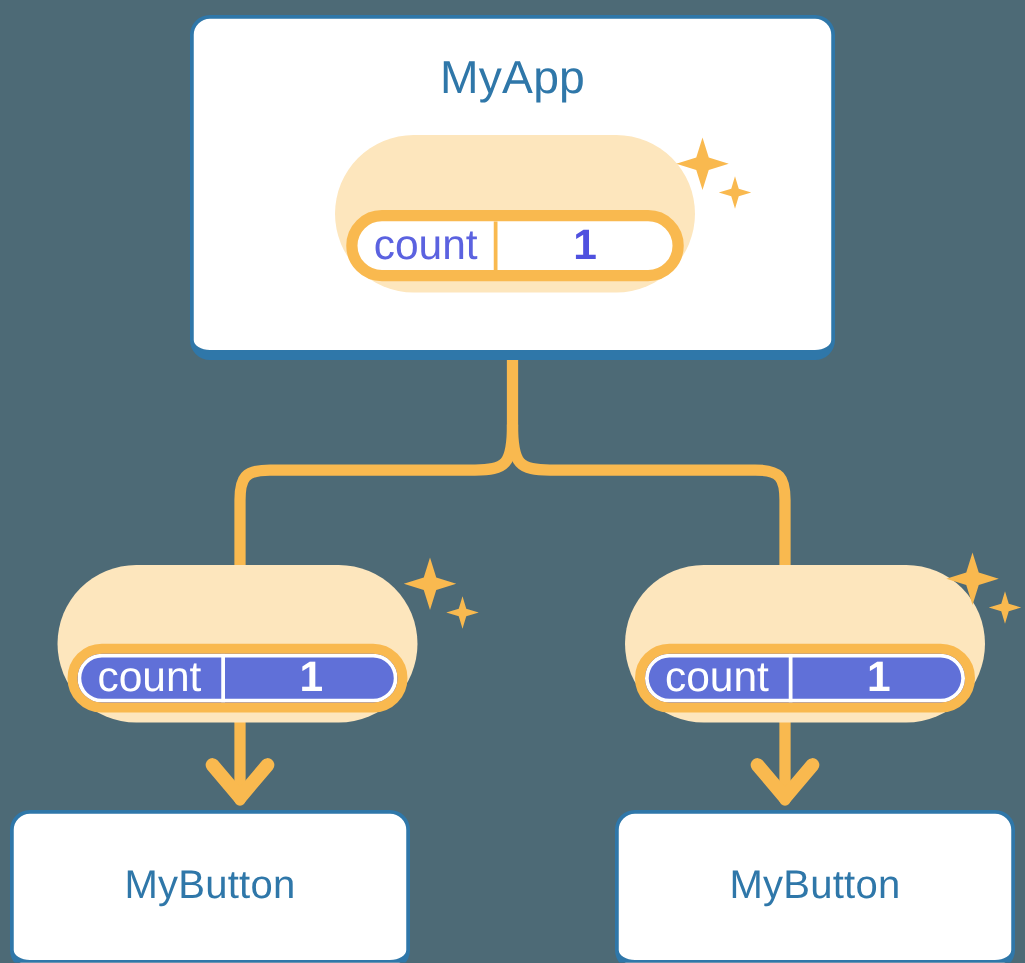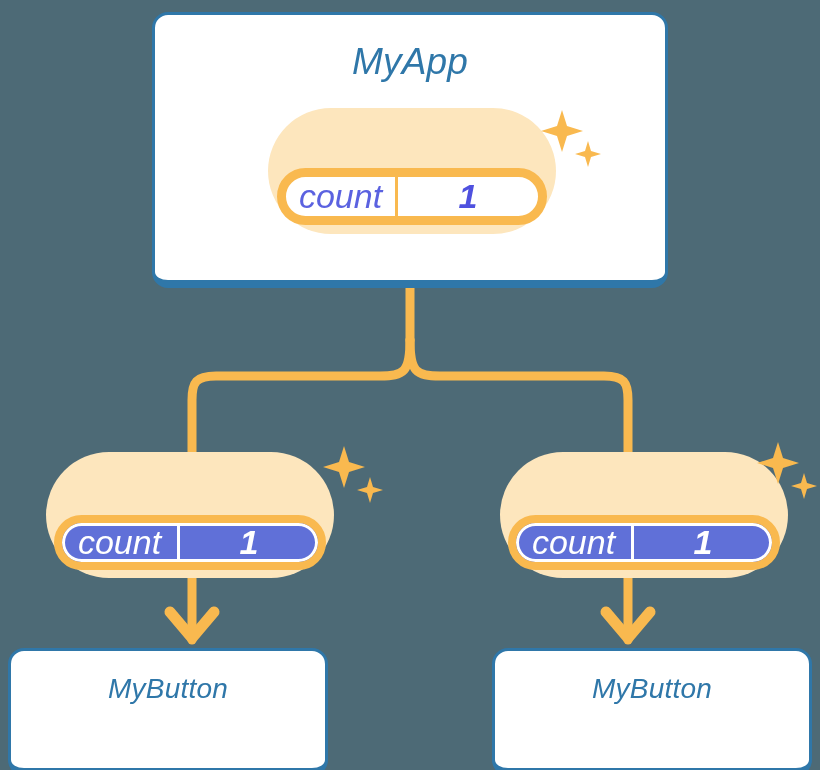--- a/index.html
+++ b/index.html
@@ -11,21 +11,20 @@
     width: 820px;
     height: 770px;
     background: #4d6a76;
     font-family: "Liberation Sans", sans-serif;
     overflow: hidden;
   }
   #stage {
     position: relative;
     width: 732px;
     height: 770px;
-    font-style: italic;
   }
 
   
   #wires {
     position: absolute;
     left: 0;
     top: 0;
     width: 820px;
     height: 770px;
     pointer-events: none;
@@ -67,22 +66,22 @@
     left: 8px;
     top: 648px;
     width: 320px;
   }
   #card-mybutton-right {
     left: 492px;
     top: 648px;
     width: 320px;
   }
   .card-leaf .card-title {
-    margin-top: 22px;
-    font-size: 28px;
+    margin-top: 38px;
+    font-size: 32px;
   }
 
   
   .pill {
     position: absolute;
     box-sizing: border-box;
     display: flex;
     align-items: flex-end;
     border-radius: 999px;
     

